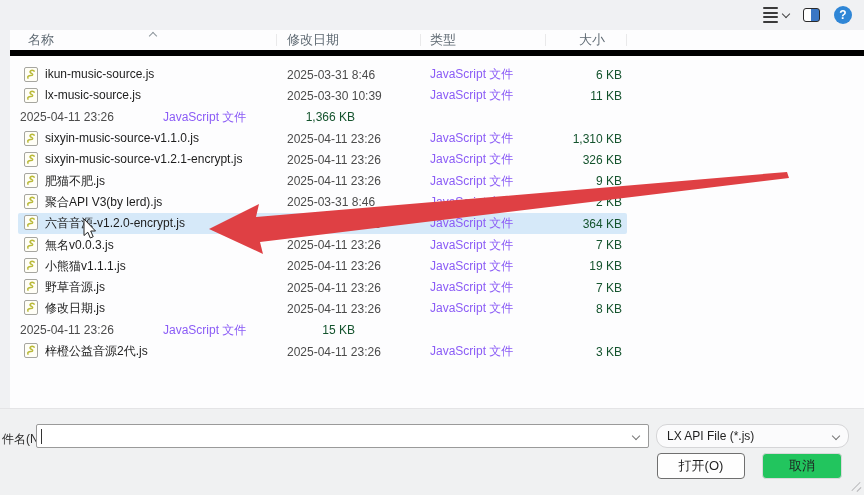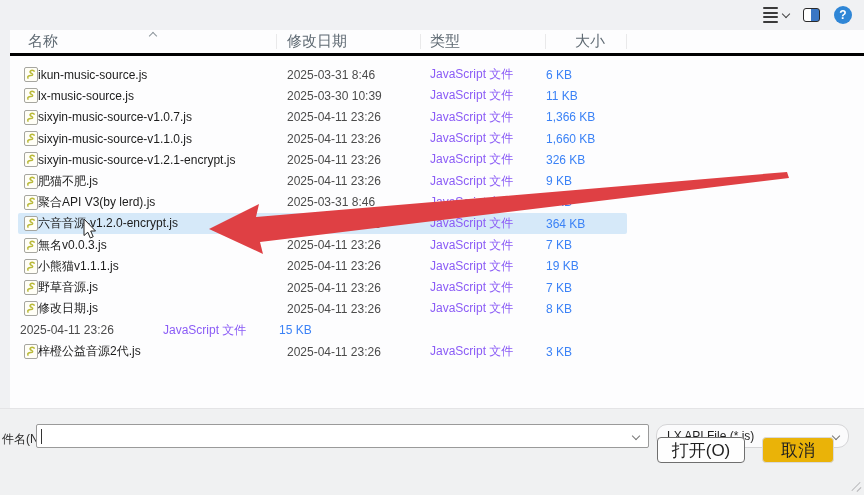--- a/index.html
+++ b/index.html
@@ -18,50 +18,50 @@
   .tb-group { position:absolute; top:0; right:12px; height:30px; display:flex; align-items:center; gap:14px; }
   .tb-btn { display:flex; align-items:center; gap:5px; cursor:default; }
   .ham { display:flex; flex-direction:column; gap:2.5px; }
   .ham i { display:block; width:15px; height:2px; background:#3a3a3a; border-radius:1px; }
   .caret-dn { width:6px; height:6px; border-right:1.6px solid #444; border-bottom:1.6px solid #444; transform:rotate(45deg); margin-top:-3px; }
   .preview-ic { width:17px; height:14px; border:1.6px solid #2b2b2b; border-radius:3px; background:linear-gradient(to right, #ffffff 0 48%, #3a76c4 48% 100%); }
   .help-ic { width:18px; height:18px; border-radius:50%; background:#2f86d6; color:#fff; font-size:12px; font-weight:bold; display:flex; align-items:center; justify-content:center; }
 
   
   .panel { position:absolute; top:30px; left:10px; right:0; height:378px; background:#fdfdfe; }
-  .cols { position:absolute; top:0; left:0; right:0; height:26px; display:flex; font-size:15px; color:#5f6a73; border-bottom:3px solid #000000; }
+  .cols { position:absolute; top:0; left:0; right:0; height:26px; display:flex; font-size:13px; color:#5f6a73; border-bottom:6px solid #000000; }
   .col { display:flex; align-items:center; position:relative; }
   .col:after { content:""; position:absolute; right:0; top:4px; bottom:4px; width:1px; background:#e9e9ea; }
   .col.c-name { width:267px; padding-left:18px; }
   .col.c-date { width:144px; padding-left:10px; }
   .col.c-type { width:125px; padding-left:9px; }
   .col.c-size { width:81px; justify-content:flex-end; padding-right:22px; }
   .sort-ind { position:absolute; left:140px; top:3px; width:6px; height:6px; border-left:1.2px solid #8d969c; border-top:1.2px solid #8d969c; transform:rotate(45deg); }
 
   .rows { position:absolute; top:34px; left:0; width:617px; }
   .row { height:21.3px; display:flex; align-items:center; font-size:12px; position:relative; }
   .row.selected::before { content:""; position:absolute; left:8px; right:0; top:0; bottom:0; background:var(--sel,#d6e9f9); border-radius:2px; }
   .cell { position:relative; z-index:1; white-space:nowrap; overflow:hidden; }
-  .cell.name { width:267px; display:flex; align-items:center; padding-left:14px; color:#1c1c1c; }
+  .cell.name { width:267px; display:flex; gap:7px; padding-left:14px; color:#1c1c1c; }
   .cell.date { width:144px; padding-left:10px; color:#4b4b4b; }
   .cell.type { width:125px; padding-left:9px; color:#8b5cf6; }
-  .cell.size { width:81px; text-align:left; padding-right:5px; color:#3b82f6; }
+  .cell.size { width:81px; text-align:right; padding-right:5px; color:#14532d; }
   .fic { display:inline-flex; flex:0 0 auto; }
 
   
   .footer { position:absolute; left:0; right:0; top:408px; height:87px; background:#f0f1f2; border-top:1px solid #e4e4e6; }
   .fn-label { position:absolute; left:2px; top:22px; font-size:12px; color:#2a2a2a; }
   .fn-combo { position:absolute; left:36px; top:15px; width:613px; height:24px; background:#fff; border:1px solid #9a9a9a; border-radius:2px; }
   .fn-input { position:absolute; left:4px; top:1px; right:24px; bottom:1px; border:none; outline:none; font-size:12px; background:transparent; font-family:"Liberation Sans",sans-serif; }
   .fn-caret { position:absolute; left:4px; top:4px; width:1px; height:15px; background:#333; }
   .combo-chev { position:absolute; right:9px; top:8px; width:6px; height:6px; border-right:1.4px solid #777; border-bottom:1.4px solid #777; transform:rotate(45deg); }
   .ft-combo { position:absolute; left:656px; top:15px; width:193px; height:24px; background:#fbfbfc; border:1px solid #d5d5d7; border-radius:11px; font-size:12px; color:#1f1f1f; display:flex; align-items:center; padding-left:10px; }
-  .btn { position:absolute; top:28px; height:26px; font-size:17px; color:#1f1f1f; display:flex; align-items:center; justify-content:center; border-radius:4px; cursor:default; }
+  .btn { position:absolute; top:44px; height:26px; font-size:13px; color:#1f1f1f; display:flex; align-items:center; justify-content:center; border-radius:4px; cursor:default; }
   .btn-open { left:657px; width:88px; background:#fefefe; border:1px solid #6f6f6f; }
-  .btn-cancel { left:762px; width:72px; background:#eab308; border:1px solid #d9d9db; }
+  .btn-cancel { left:762px; width:80px; background:#22c55e; border:1px solid #d9d9db; }
   .grip { position:absolute; right:3px; bottom:3px; width:12px; height:12px; }
   .grip i { position:absolute; background:#b7b7b9; height:1px; transform:rotate(-45deg); }
   .grip i:nth-child(1){ width:12px; right:-1px; bottom:5px; }
   .grip i:nth-child(2){ width:6px;  right:-1px; bottom:2px; }
 
   
   .overlay { position:absolute; inset:0; pointer-events:none; z-index:50; }
 </style>
 </head>
 <body>
@@ -121,47 +121,38 @@
         </svg>
       </span>
       <span class="fname">lx-music-source.js</span>
     </div>
     <div class="cell date">2025-03-30 10:39</div>
     <div class="cell type">JavaScript 文件</div>
     <div class="cell size">11 KB</div>
   </div>
 
   <div class="row">
-    <div class="cell name">
-      <span class="fic">
-        <svg width="14" height="15" viewBox="0 0 14 15">
-          <rect x="0.5" y="0.5" width="13" height="14" rx="1.5" fill="#fffef6" stroke="#a6a6a0"></rect>
-          <path d="M4 11.2 C3 9.4 5 8.6 6.6 8.6 C9.2 8.6 9.2 7 7.6 6.4 C6 5.8 5.6 4.8 6.6 3.9 C7.5 3.1 9.2 3.4 10.2 4.1" stroke="#b9b937" stroke-width="1.5" fill="none" stroke-linecap="round"></path>
-        </svg>
-      </span>
-      <span class="fname">sixyin-music-source-v1.0.7.js</span>
-    </div>
     <div class="cell date">2025-04-11 23:26</div>
     <div class="cell type">JavaScript 文件</div>
     <div class="cell size">1,366 KB</div>
   </div>
 
   <div class="row">
     <div class="cell name">
       <span class="fic">
         <svg width="14" height="15" viewBox="0 0 14 15">
           <rect x="0.5" y="0.5" width="13" height="14" rx="1.5" fill="#fffef6" stroke="#a6a6a0"></rect>
           <path d="M4 11.2 C3 9.4 5 8.6 6.6 8.6 C9.2 8.6 9.2 7 7.6 6.4 C6 5.8 5.6 4.8 6.6 3.9 C7.5 3.1 9.2 3.4 10.2 4.1" stroke="#b9b937" stroke-width="1.5" fill="none" stroke-linecap="round"></path>
         </svg>
       </span>
       <span class="fname">sixyin-music-source-v1.1.0.js</span>
     </div>
     <div class="cell date">2025-04-11 23:26</div>
     <div class="cell type">JavaScript 文件</div>
-    <div class="cell size">1,660 KB</div>
+    <div class="cell size">1,310 KB</div>
   </div>
 
   <div class="row">
     <div class="cell name">
       <span class="fic">
         <svg width="14" height="15" viewBox="0 0 14 15">
           <rect x="0.5" y="0.5" width="13" height="14" rx="1.5" fill="#fffef6" stroke="#a6a6a0"></rect>
           <path d="M4 11.2 C3 9.4 5 8.6 6.6 8.6 C9.2 8.6 9.2 7 7.6 6.4 C6 5.8 5.6 4.8 6.6 3.9 C7.5 3.1 9.2 3.4 10.2 4.1" stroke="#b9b937" stroke-width="1.5" fill="none" stroke-linecap="round"></path>
         </svg>
       </span>

